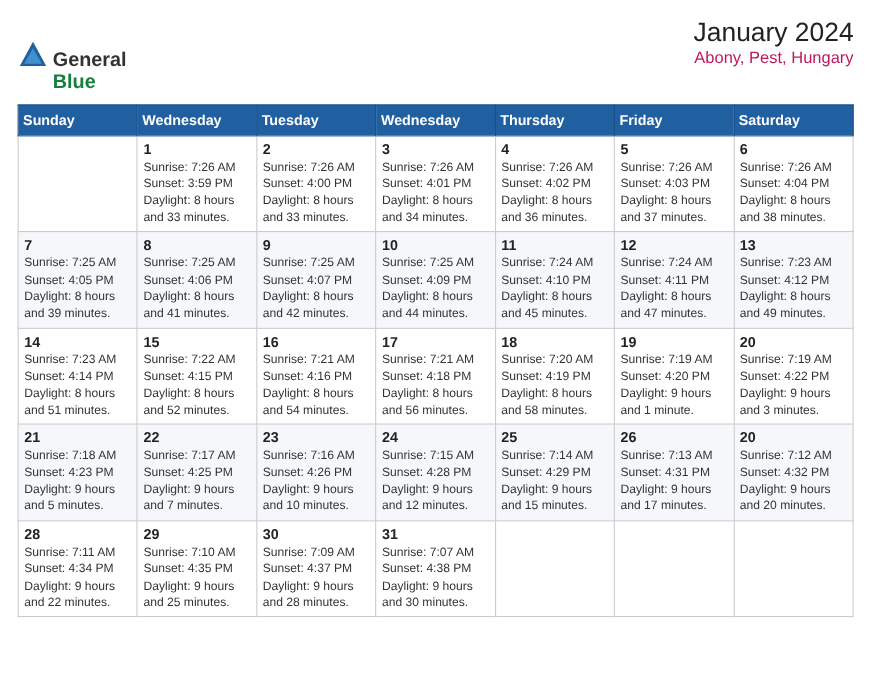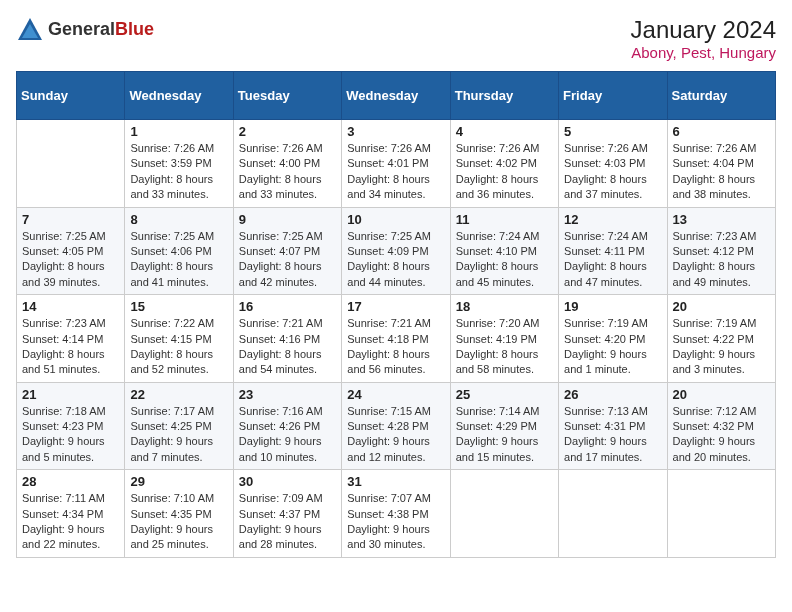--- a/index.html
+++ b/index.html
@@ -15,31 +15,33 @@
       justify-content: space-between;
       align-items: flex-start;
       margin-bottom: 10px;
     }
     .logo {
       display: flex;
       align-items: center;
     }
     .logo-text {
       display: flex;
+      flex-direction: column;
       line-height: 1.1;
+      margin-top: 29px;
     }
     .logo-general {
       font-size: 18px;
       font-weight: bold;
       color: #333;
     }
     .logo-blue {
       font-size: 18px;
       font-weight: bold;
-      color: #b91c1c;
+      color: #15803d;
     }
     .logo-icon {
       width: 28px;
       height: 28px;
       margin-right: 4px;
     }
     .title-block {
       text-align: right;
     }
     .month-title {
@@ -53,21 +55,21 @@
     }
     .calendar {
       width: 100%;
       border-collapse: collapse;
     }
     .calendar th {
       background: #2060a0;
       color: #fff;
       font-size: 13px;
       font-weight: bold;
-      padding: 16px 4px;
+      padding: 6px 4px;
       text-align: left;
       border: 1px solid #1a4e8a;
     }
     .calendar td {
       border: 1px solid #ccc;
       vertical-align: top;
       padding: 4px 5px;
       width: 108px;
       min-height: 80px;
       background: #fff;

